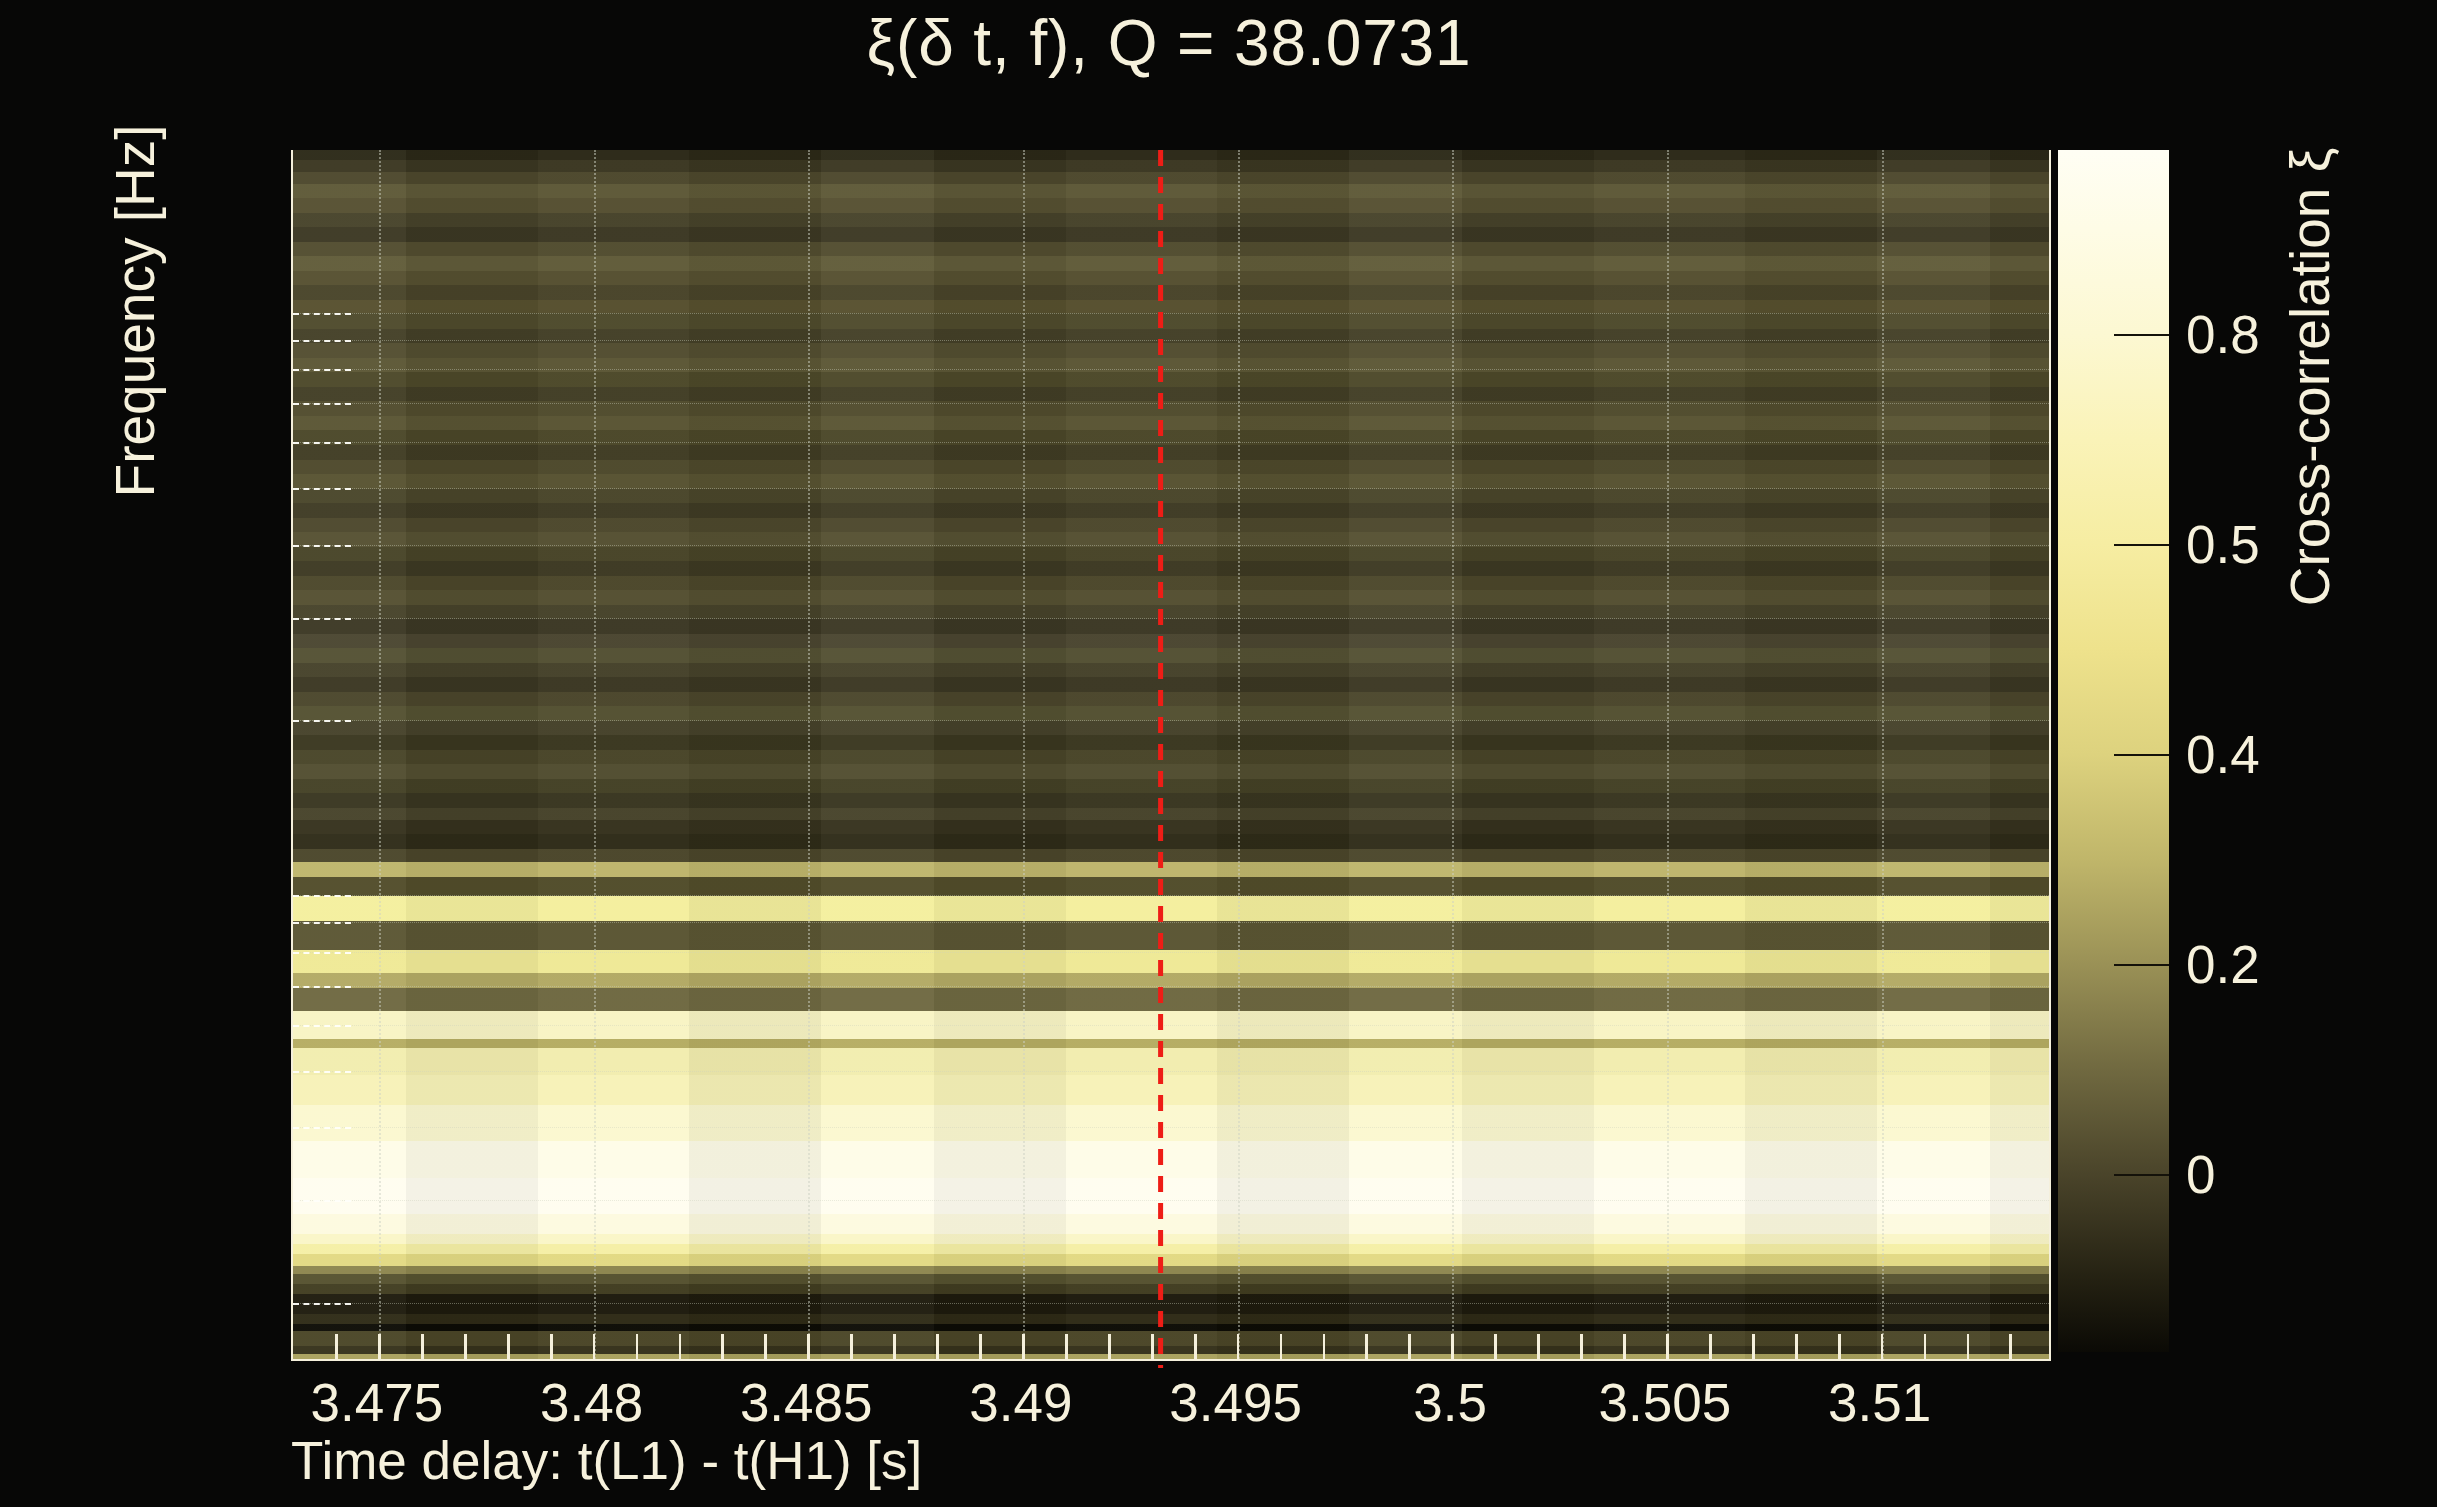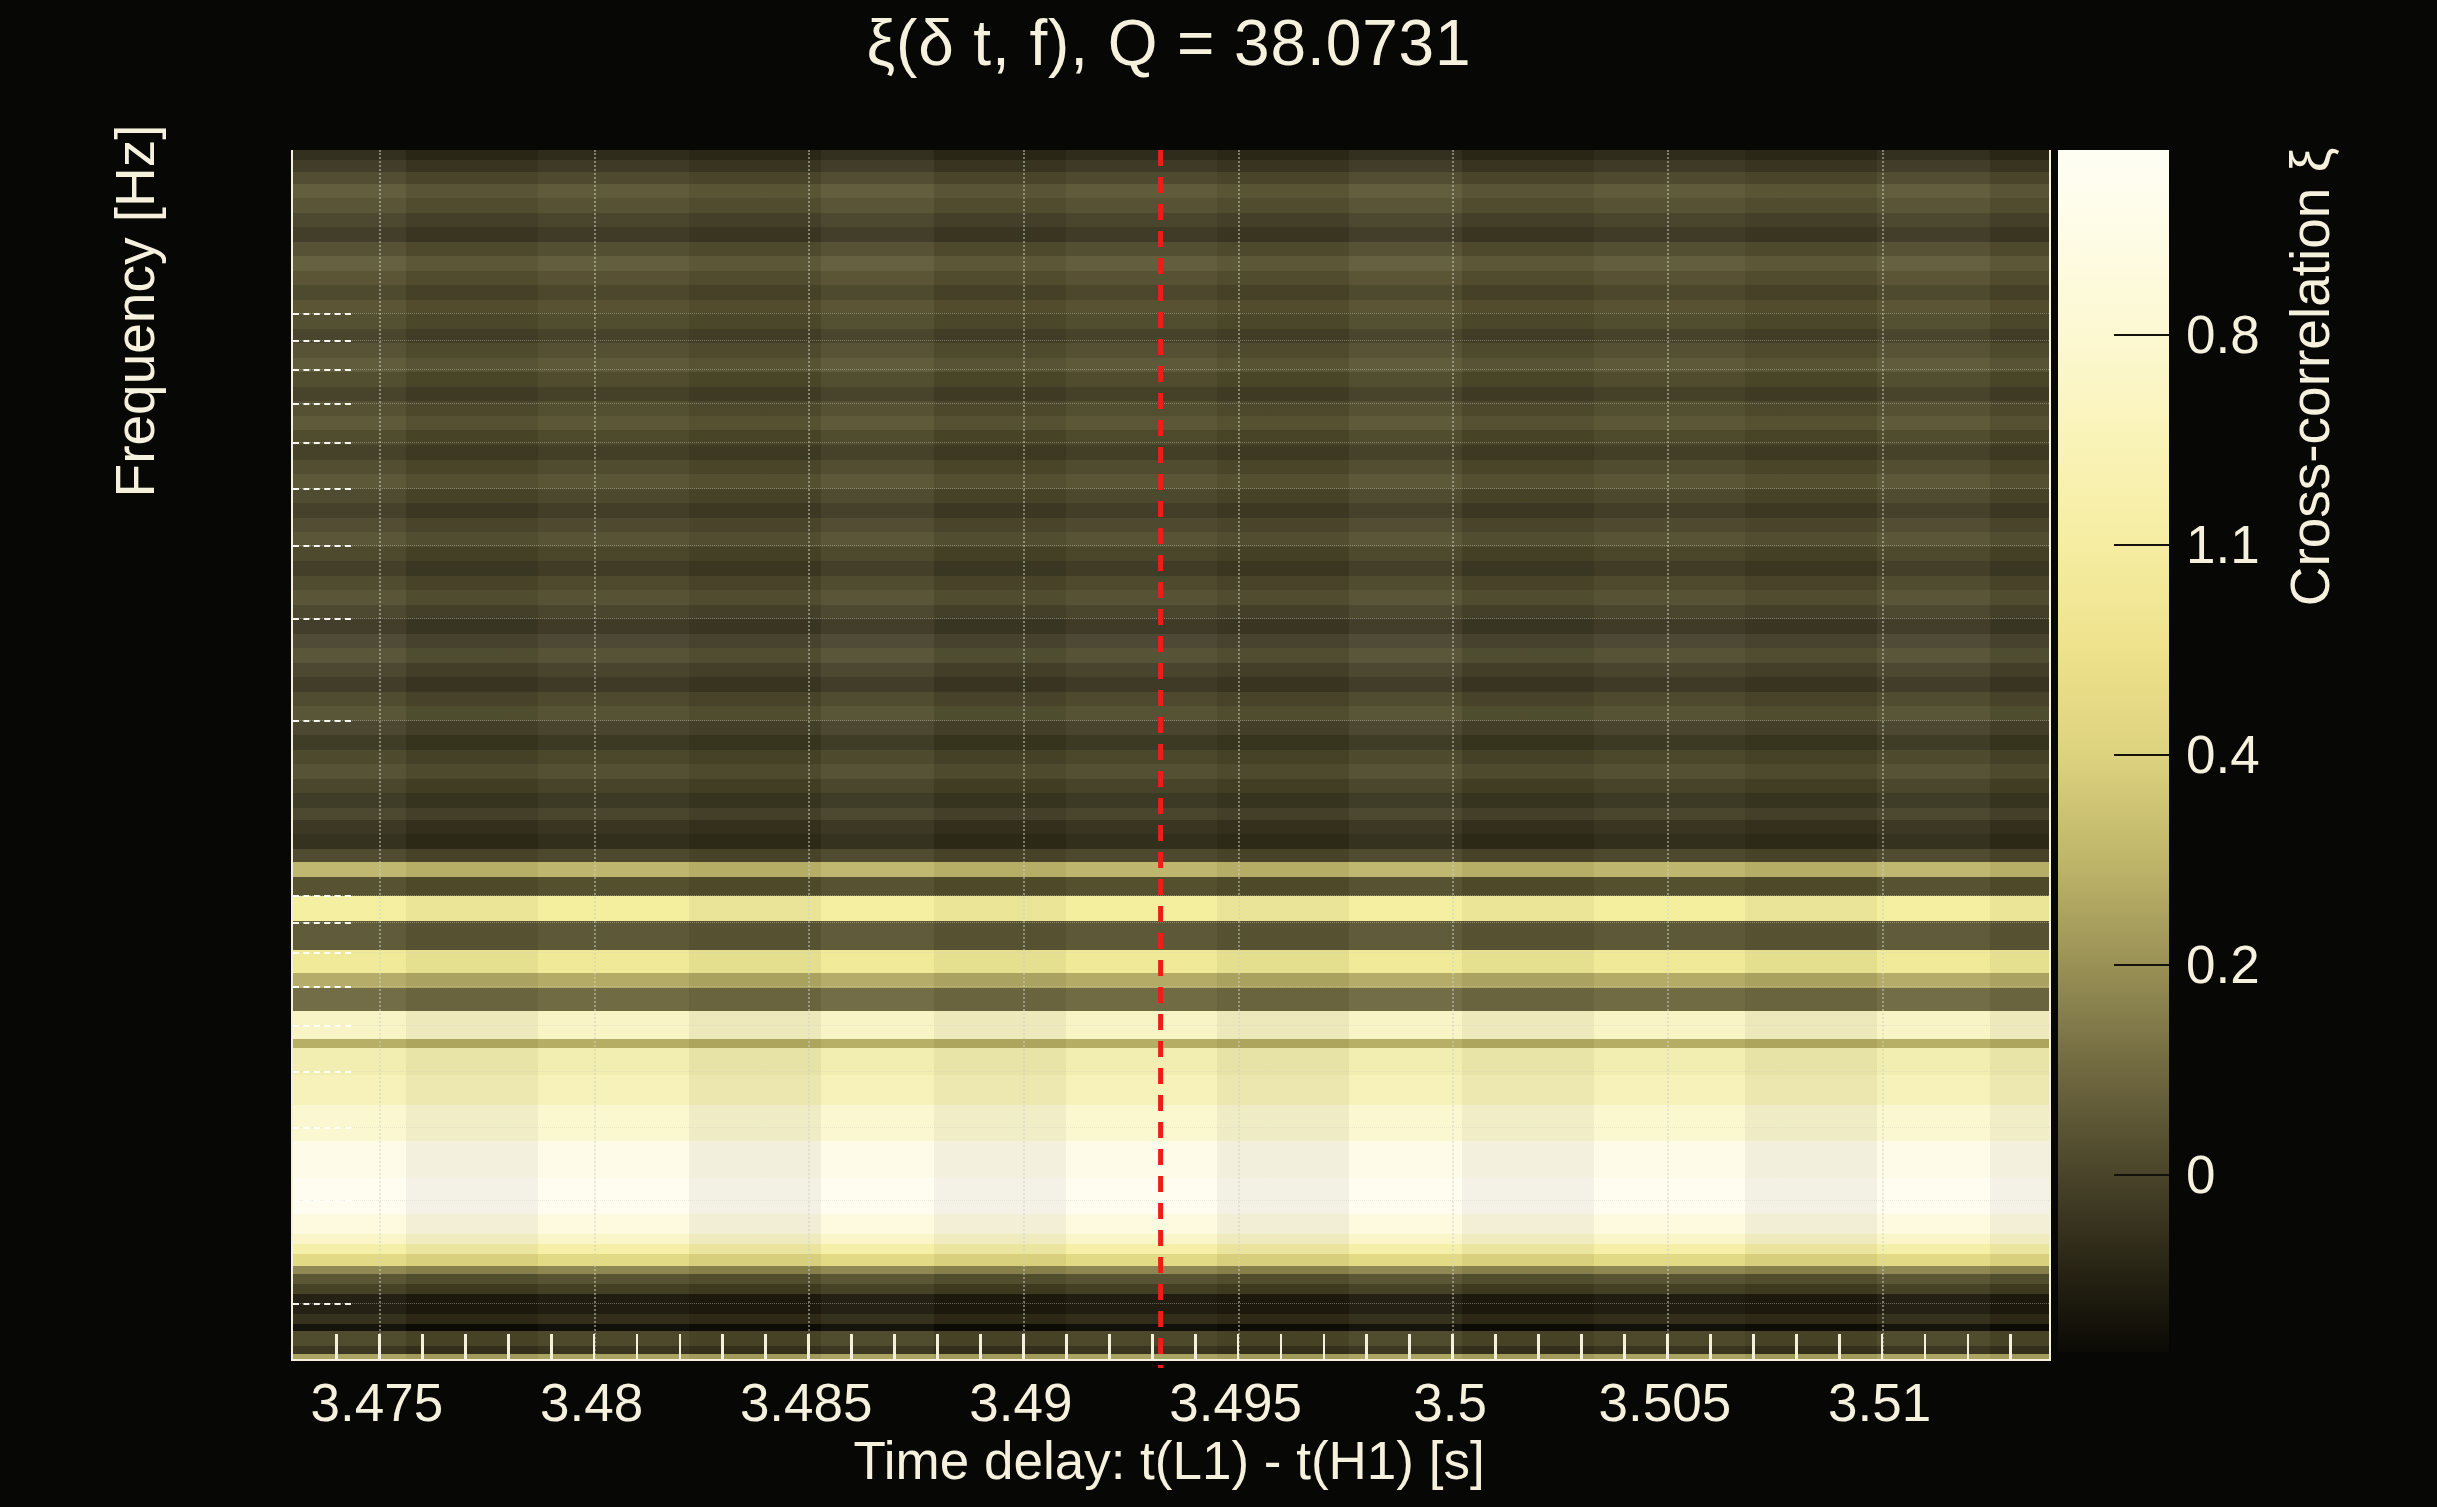--- a/index.html
+++ b/index.html
@@ -41,21 +41,21 @@
   .ytick{
     position:absolute;right:2167px; 
     font-size:51px;white-space:nowrap;
   }
   #yticks{position:absolute;left:0;top:150px;width:279px;height:1209px;}
   #yticks .ytick{position:absolute;right:9.4px;transform:translateY(-50%);}
   .ytick sup{font-size:34px;vertical-align:17px;}
   #xticks{position:absolute;left:291px;top:1372px;width:1756px;height:66px;}
   .xtick{position:absolute;transform:translateX(-50%);font-size:53px;white-space:nowrap;}
   #xlabel{
-    position:absolute;top:1430px;left:291px;width:1756px;text-align:center;
+    position:absolute;top:1430px;left:291px;width:1756px;text-align:left;
     font-size:53px;white-space:nowrap;
   }
   
   #colorbar{position:absolute;left:2058px;top:150px;width:111px;height:1202px;}
   #cbgrad{position:absolute;inset:0;}
   .cbtick{position:absolute;right:0;width:55px;height:0;border-top:2.8px solid #14120a;}
   .cblabel{position:absolute;left:2186px;transform:translateY(-50%);font-size:53px;}
   #cblabel-axis{
     position:absolute;left:2310px;top:377px;transform:translate(-50%,-50%) rotate(-90deg);
     font-size:55px;white-space:nowrap;
@@ -178,21 +178,21 @@
   <div id="colorbar">
     <div id="cbgrad" style="background: linear-gradient(rgb(255, 254, 244) 0%, rgb(254, 252, 230) 6.56%, rgb(252, 248, 210) 15.3%, rgb(250, 243, 184) 24.04%, rgb(246, 237, 162) 32.78%, rgb(238, 226, 140) 41.52%, rgb(221, 210, 126) 50.26%, rgb(192, 182, 106) 59%, rgb(154, 145, 86) 67.74%, rgb(112, 105, 64) 76.49%, rgb(74, 68, 42) 85.23%, rgb(36, 33, 18) 93.97%, rgb(11, 10, 5) 100%);"></div>
   <div class="cbtick" style="top: 15.2972%;"></div>
       <div class="cbtick" style="top: 32.7797%;"></div>
       <div class="cbtick" style="top: 50.2622%;"></div>
       <div class="cbtick" style="top: 67.7448%;"></div>
       <div class="cbtick" style="top: 85.2273%;"></div>
     </div>
   <div id="cbticks">
       <div class="cblabel" style="top: 334px;">0.8</div>
-      <div class="cblabel" style="top: 544px;">1.1</div>
+      <div class="cblabel" style="top: 544px;">0.5</div>
       <div class="cblabel" style="top: 754px;">0.4</div>
       <div class="cblabel" style="top: 964px;">0.2</div>
       <div class="cblabel" style="top: 1174px;">0</div>
     </div>
   <div id="cblabel-axis">Cross-correlation ξ</div>
 
 </div>
 
 
 </body></html>

